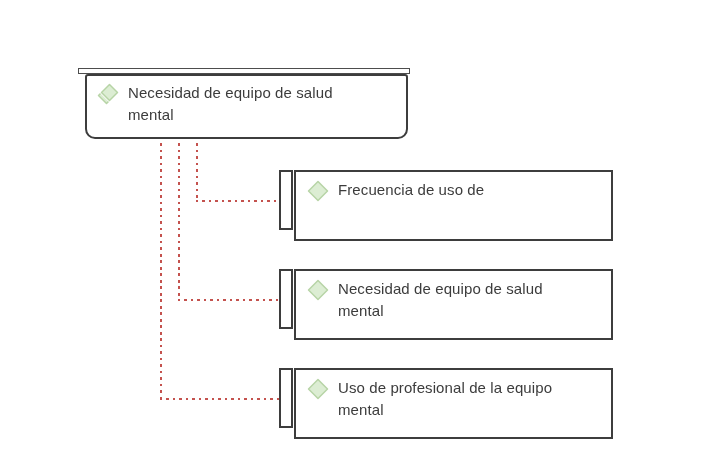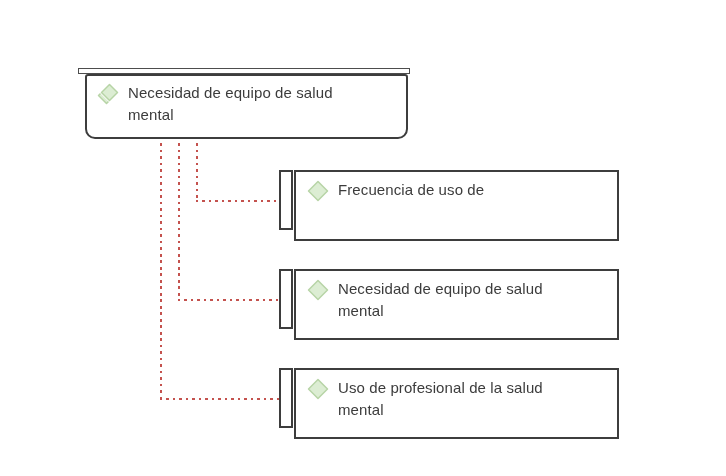--- a/index.html
+++ b/index.html
@@ -59,21 +59,21 @@
   .child-box {
     position: absolute;
     left: 15px;
     top: 0;
     width: 302px;
     height: 56px;
     background: var(--node-fill, #ffffff);
     border: 2px solid var(--node-border, #3d3d3d);
     display: flex;
     align-items: flex-start;
-    padding: 7px 8px 4px 11px;
+    padding: 7px 2px 4px 11px;
   }
 
   
   .node-icon {
     flex: 0 0 auto;
     width: 22px;
     height: 22px;
     margin-right: 9px;
     margin-top: 1px;
   }
@@ -169,19 +169,19 @@
 
   <div class="child-node" style="top:368px">
     <div class="child-strip"></div>
     <div class="child-box">
       <span class="node-icon">
         <svg width="22" height="22" viewBox="0 0 22 22">
           <polygon points="11,1.5 20.5,11 11,20.5 1.5,11" fill="#dcedd3" stroke="#b7d4a6" stroke-width="1.5" stroke-linejoin="round"></polygon>
         </svg>
       </span>
       <div class="node-label">
-        <span>Uso de profesional de la salud</span>
+        <span>Uso de profesional de la equipo</span>
         <span>mental</span>
       </div>
     </div>
   </div>
 
 </div>
 
 </body></html>

